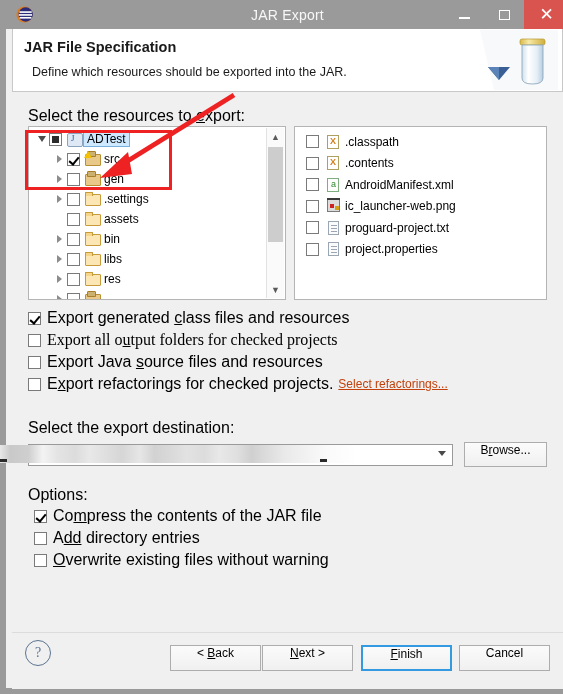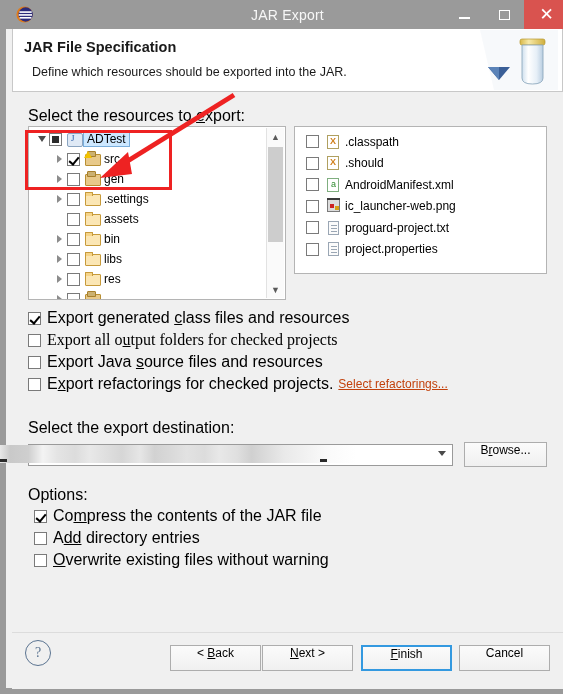--- a/index.html
+++ b/index.html
@@ -62,21 +62,21 @@
 
   .sel-label{position:absolute;left:16px;top:15px;}
   .accel{text-decoration:underline;}
 
   .tree-box{
     position:absolute;left:16px;top:34px;width:258px;height:174px;
     background:#fff;border:1px solid #b4b4b4;box-sizing:border-box;
     overflow:hidden;
   }
   .list-box{
-    position:absolute;left:282px;top:34px;width:253px;height:148px;
+    position:absolute;left:282px;top:34px;width:253px;height:174px;
     background:#fff;border:1px solid #b4b4b4;box-sizing:border-box;
     overflow:hidden;
   }
 
   .trow{
     position:relative;height:20px;display:flex;align-items:center;
     padding-left:4px;box-sizing:border-box;
   }
   .trow.sel .tlabel{background:#cde8ff;border:1px solid #7aaedb;padding:0 3px;margin-left:-3px;}
   .twist{
@@ -392,21 +392,21 @@
           <span class="ticon">
               <span class="fi-x"></span>
             </span>
           <span class="tlabel">.classpath</span>
         </div>
         <div class="frow">
           <span class="cb" style="margin-right:6px;"></span>
           <span class="ticon">
               <span class="fi-x"></span>
             </span>
-          <span class="tlabel">.should</span>
+          <span class="tlabel">.contents</span>
         </div>
         <div class="frow">
           <span class="cb" style="margin-right:6px;"></span>
           <span class="ticon">
               <span class="fi-xml"></span>
             </span>
           <span class="tlabel">AndroidManifest.xml</span>
         </div>
         <div class="frow">
           <span class="cb" style="margin-right:6px;"></span>

